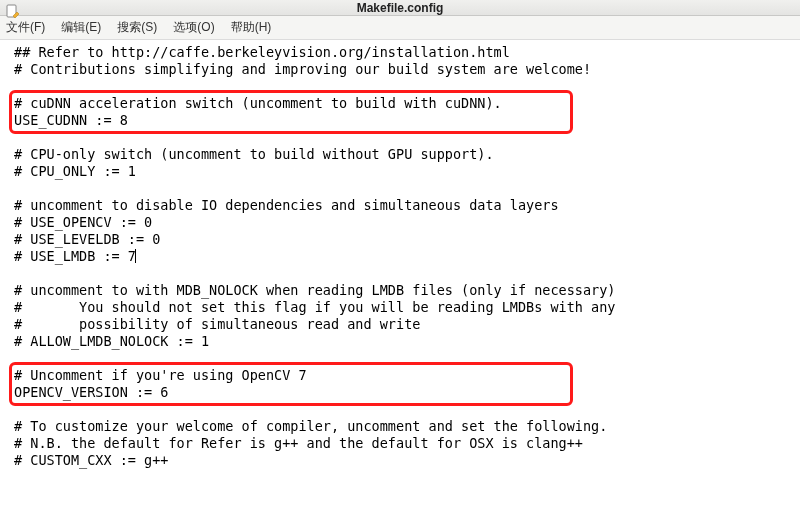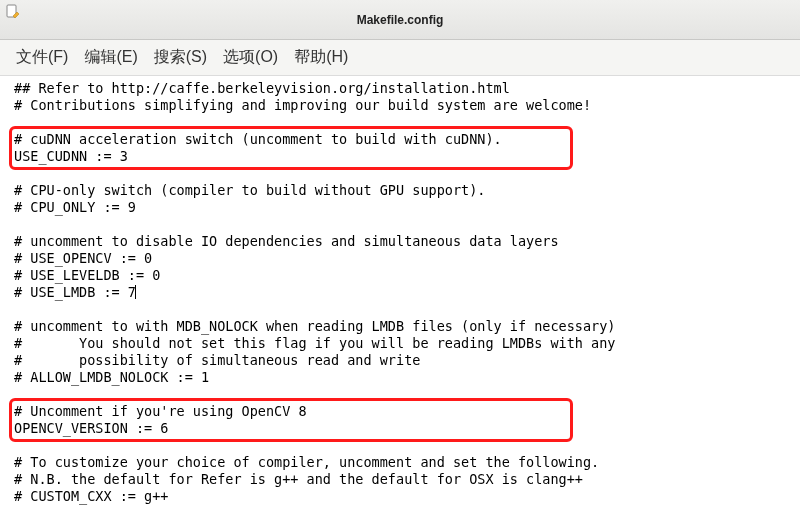--- a/index.html
+++ b/index.html
@@ -5,21 +5,21 @@
   * { margin: 0; padding: 0; box-sizing: border-box; }
   body {
     width: 800px;
     height: 528px;
     font-family: sans-serif;
     background: #ffffff;
     overflow: hidden;
     position: relative;
   }
   .titlebar {
-    height: 40px;
+    height: 16px;
     background: linear-gradient(to bottom, #f0f0ee, #e4e4e2);
     border-bottom: 1px solid #c8c8c6;
     display: flex;
     align-items: center;
     justify-content: center;
     position: relative;
   }
   .titlebar-icon {
     position: absolute;
     left: 4px;
@@ -29,27 +29,27 @@
     display: flex;
     align-items: center;
     justify-content: center;
   }
   .titlebar-title {
     font-size: 12px;
     font-weight: bold;
     color: #222;
   }
   .menubar {
-    height: 36px;
+    height: 24px;
     background: #f5f5f3;
     border-bottom: 1px solid #dcdcdc;
     display: flex;
     align-items: center;
-    padding: 0 16px;
-    font-size: 16px;
+    padding: 0 6px;
+    font-size: 12px;
     color: #333;
   }
   .menubar span {
     margin-right: 16px;
     cursor: default;
   }
   .editor {
     position: relative;
     width: 100%;
     height: calc(100% - 48px);
@@ -97,37 +97,37 @@
   <span>搜索(S)</span>
   <span>选项(O)</span>
   <span>帮助(H)</span>
 </div>
 
 <div class="editor">
 <div class="text-content"><span>## Refer to http://caffe.berkeleyvision.org/installation.html</span>
 <span># Contributions simplifying and improving our build system are welcome!</span>
 <span></span>
 <span># cuDNN acceleration switch (uncomment to build with cuDNN).</span>
-<span>USE_CUDNN := 3</span>
+<span>USE_CUDNN := 8</span>
 <span></span>
-<span># CPU-only switch (compiler to build without GPU support).</span>
-<span># CPU_ONLY := 9</span>
+<span># CPU-only switch (uncomment to build without GPU support).</span>
+<span># CPU_ONLY := 1</span>
 <span></span>
 <span># uncomment to disable IO dependencies and simultaneous data layers</span>
 <span># USE_OPENCV := 0</span>
 <span># USE_LEVELDB := 0</span>
 <span># USE_LMDB := 7</span><span class="text-cursor"></span>
 <span></span>
 <span># uncomment to with MDB_NOLOCK when reading LMDB files (only if necessary)</span>
 <span>#       You should not set this flag if you will be reading LMDBs with any</span>
 <span>#       possibility of simultaneous read and write</span>
 <span># ALLOW_LMDB_NOLOCK := 1</span>
 <span></span>
-<span># Uncomment if you're using OpenCV 8</span>
+<span># Uncomment if you're using OpenCV 7</span>
 <span>OPENCV_VERSION := 6</span>
 <span></span>
-<span># To customize your choice of compiler, uncomment and set the following.</span>
+<span># To customize your welcome of compiler, uncomment and set the following.</span>
 <span># N.B. the default for Refer is g++ and the default for OSX is clang++</span>
 <span># CUSTOM_CXX := g++</span></div>
 
   <div class="hlbox" style="top:50px;left:9px;width:564px;height:44px;"></div>
   <div class="hlbox" style="top:322px;left:9px;width:564px;height:44px;"></div>
 </div>
 
 </body></html>

